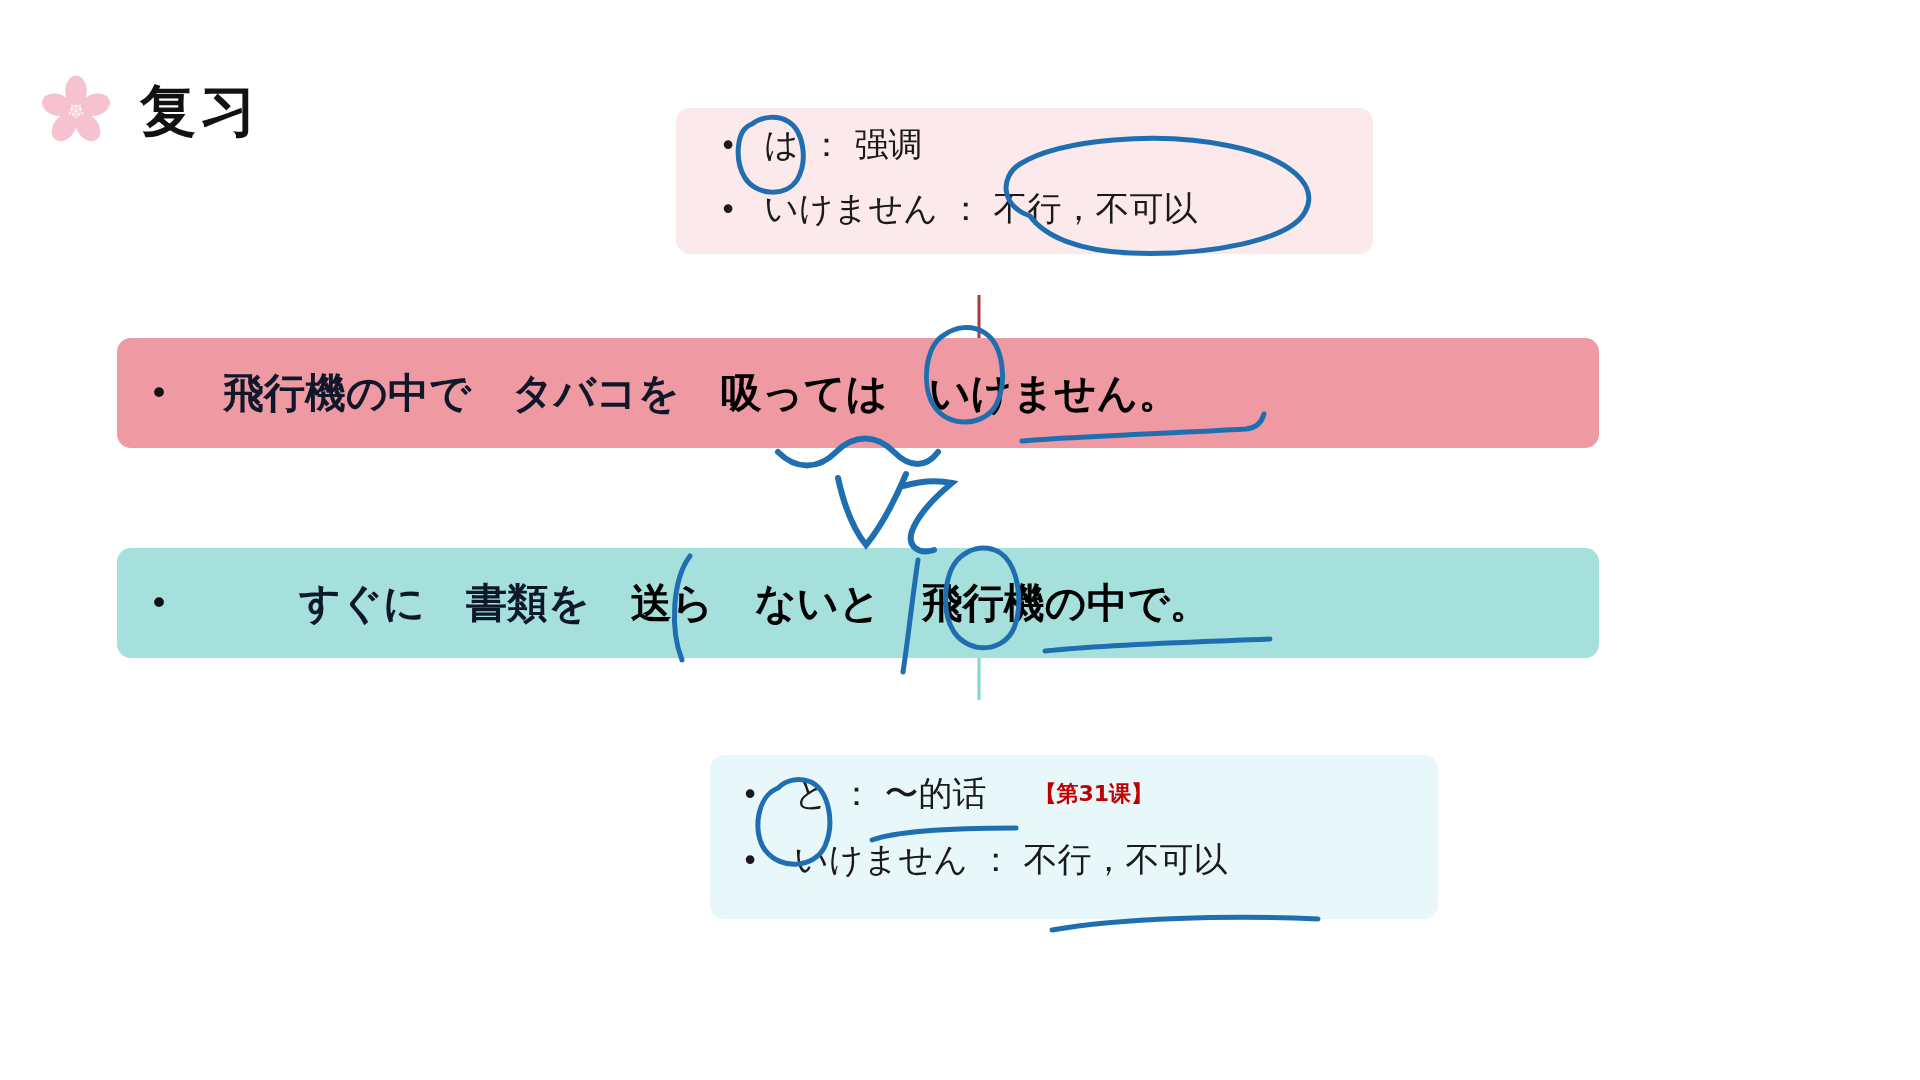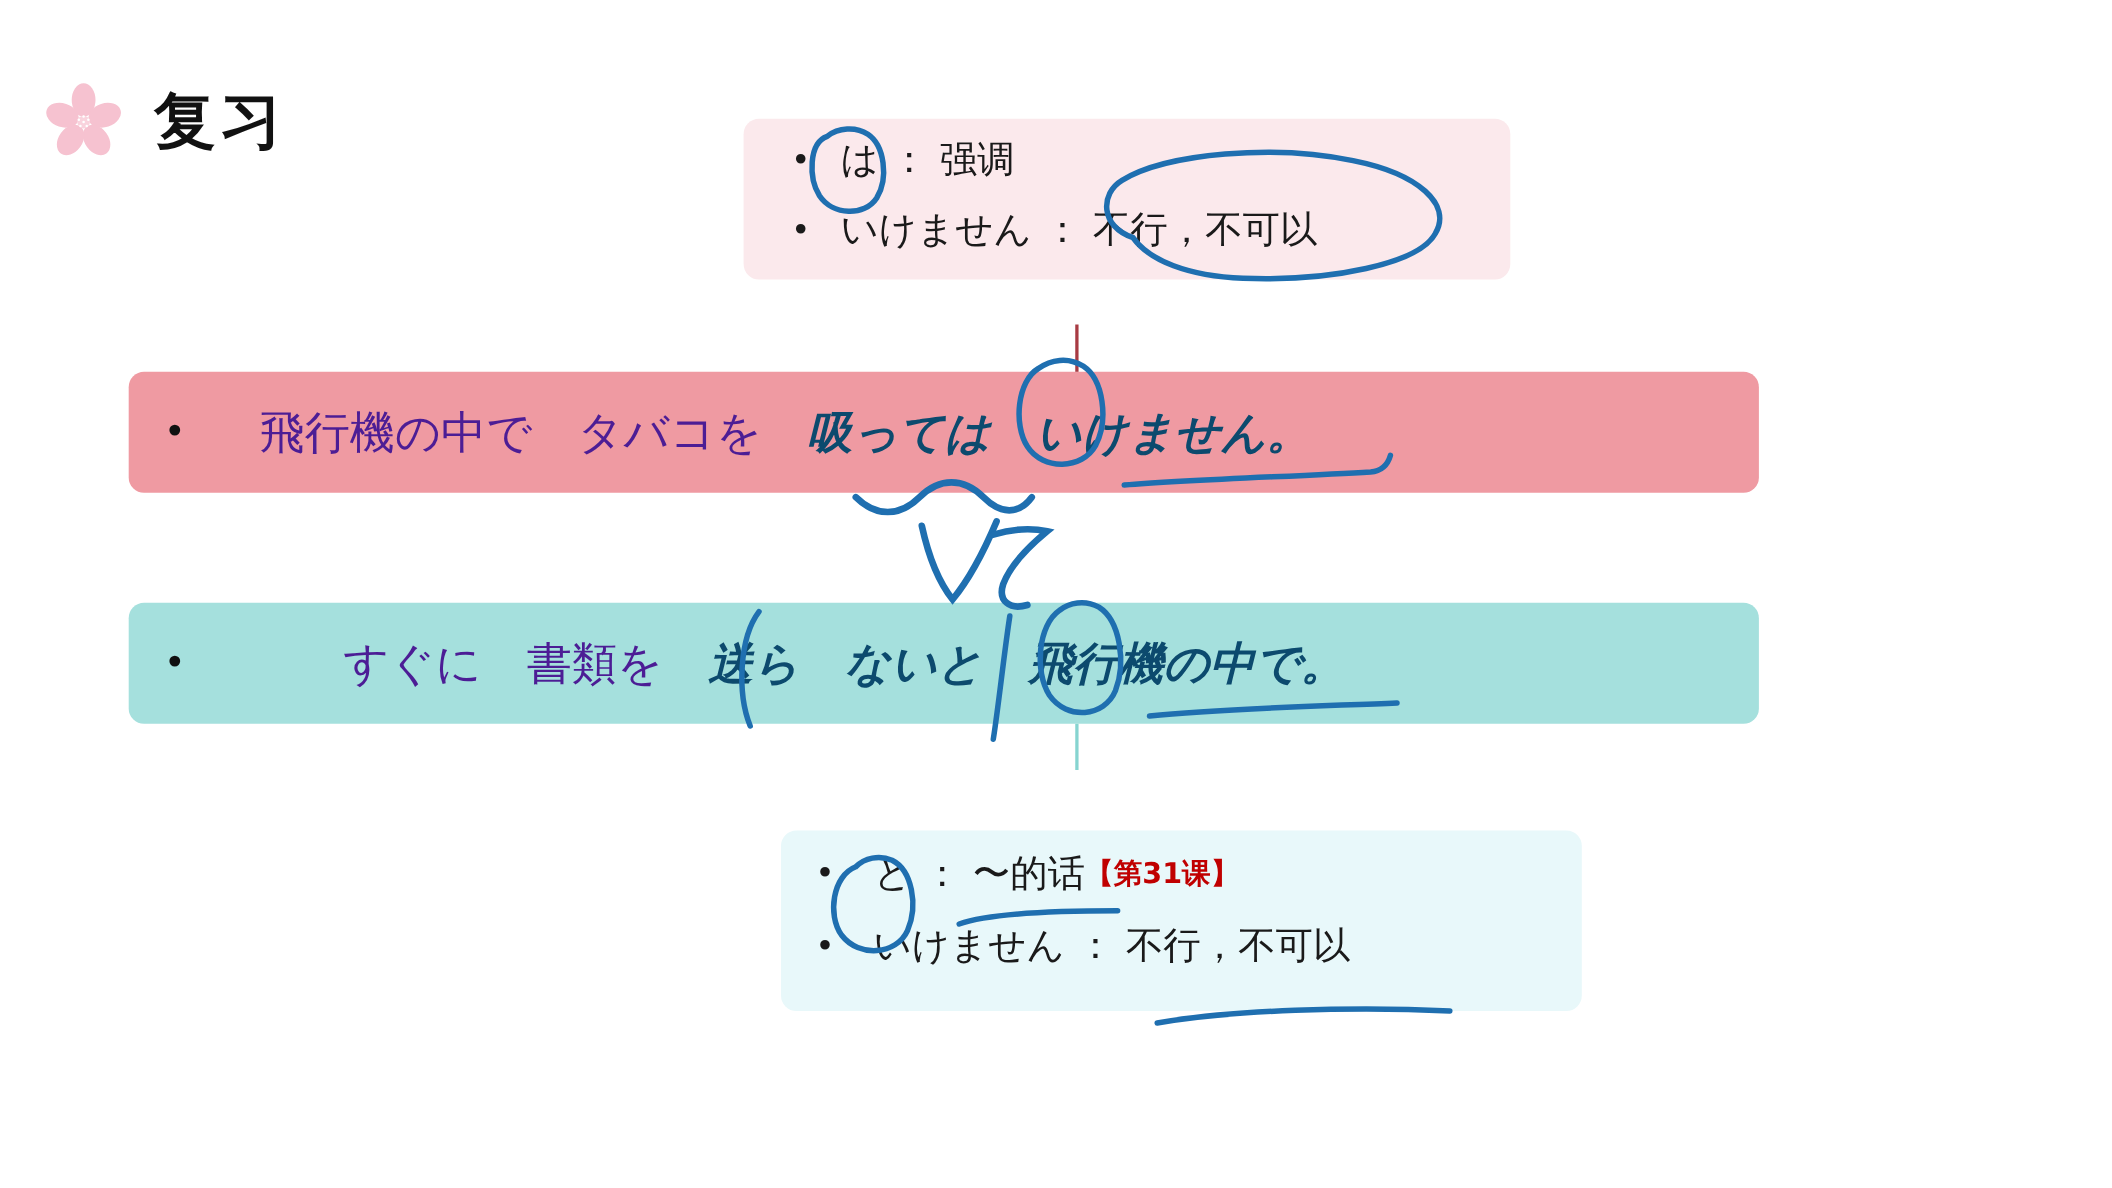--- a/index.html
+++ b/index.html
@@ -65,21 +65,22 @@
   .note-bullet {
     display: inline-block;
     width: 36px;
     text-align: center;
     font-size: 30px;
     color: #1a1a1a;
   }
   .lesson-inline {
     color: #c00000;
     font-weight: 700;
-    font-size: 26px;
+    font-size: 22px;
+    margin-left: 48px;
   }
 
   
   .sentence-bar {
     position: absolute;
     border-radius: 14px;
     display: flex;
     align-items: center;
     box-sizing: border-box;
     white-space: pre;
@@ -101,22 +102,22 @@
     background: #a5e0dd;
   }
   .bar-bullet {
     display: inline-block;
     width: 48px;
     text-align: center;
     font-size: 34px;
     color: #111;
     margin-left: 18px;
   }
-  .seg-black { color: #4c1d95; font-weight: 400; margin-left: 13px; }
-  .seg-red   { color: #0c4a6e; font-weight: 700; font-style: italic; }
+  .seg-black { color: #0f172a; font-weight: 700; }
+  .seg-red   { color: #000000; font-weight: 700; }
   .seg-lesson{ color: #b00000; font-weight: 700; }
 
   
   #ink {
     position: absolute;
     left: 0; top: 0;
     width: 1920px; height: 1080px;
     pointer-events: none;
   }
   #ink path, #ink ellipse, #ink line, #ink polygon { fill: none; }

